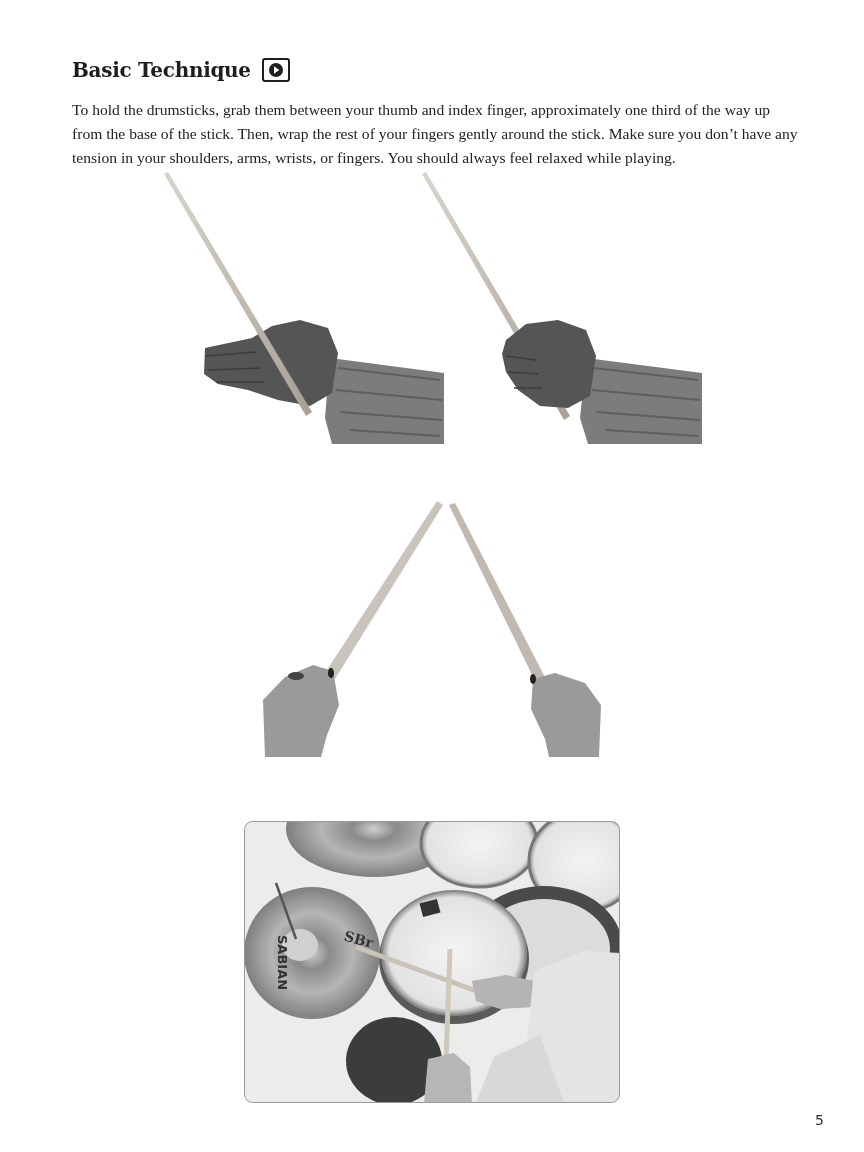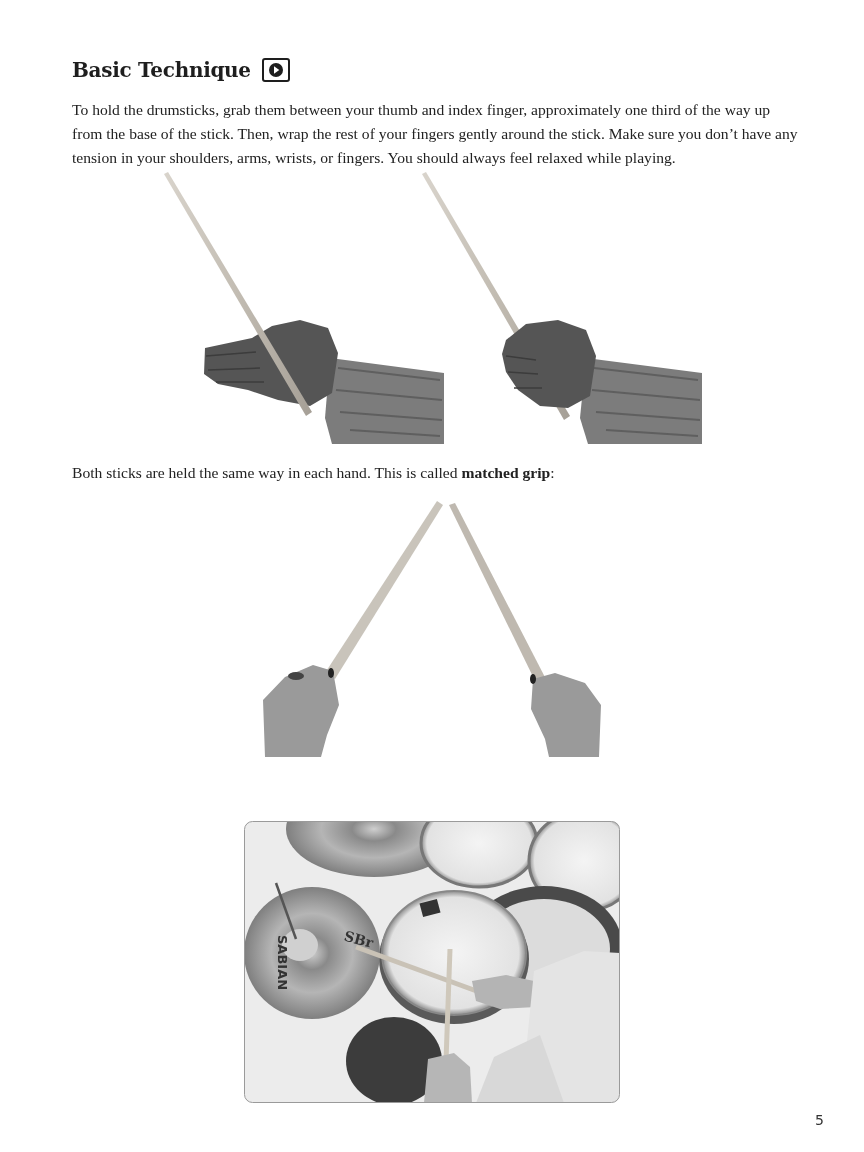--- a/index.html
+++ b/index.html
@@ -59,21 +59,20 @@
           <stop offset="1" stop-color="#a59f96"></stop>
       </linearGradient>
     </defs>
     <path d="M168 190 L284 205 L284 276 L170 276 L162 250 Z" fill="#7c7c7c"></path>
     <path d="M176 200 L280 212 M174 222 L282 232 M178 244 L282 252 M188 262 L280 268" stroke="#5f5f5f" stroke-width="2" fill="none"></path>
     <polygon points="4,6 8,4 152,248 146,252" fill="url(#stick2)"></polygon>
     <path d="M88 172 L108 156 L140 152 L168 162 L178 188 L172 228 L150 240 L122 238 L100 222 L88 204 L84 186 Z" fill="#555"></path>
     <path d="M88 188 L118 192 M90 204 L120 206 M96 220 L124 220" stroke="#3c3c3c" stroke-width="1.5" fill="none"></path>
   </svg>
 
-  <p class="para p2"><span>Both sticks are held the same way in each hand. This is called </span><b>matched grip</b><span>:</span></p>
 
   <svg class="photo" style="left:255px; top:495px;" width="355" height="262" viewBox="0 0 355 262">
     <polygon points="182,6 188,10 80,184 70,178" fill="#c9c4bb"></polygon>
     <polygon points="194,10 200,8 294,190 284,194" fill="#bfb9b0"></polygon>
 
     <path d="M10 262 L8 205 L30 182 L58 170 L78 176 L84 210 L72 240 L66 262 Z" fill="#9a9a9a"></path>
     <ellipse cx="41" cy="181" rx="8" ry="4" fill="#444"></ellipse>
 
     <path d="M344 262 L346 210 L330 188 L300 178 L278 184 L276 214 L290 244 L294 262 Z" fill="#9a9a9a"></path>
     <ellipse cx="278" cy="184" rx="3" ry="5" fill="#222"></ellipse>

